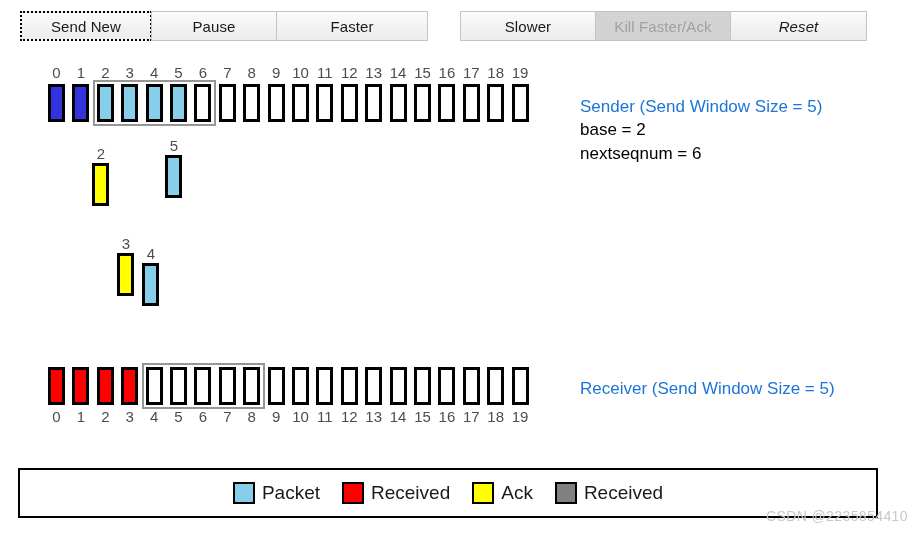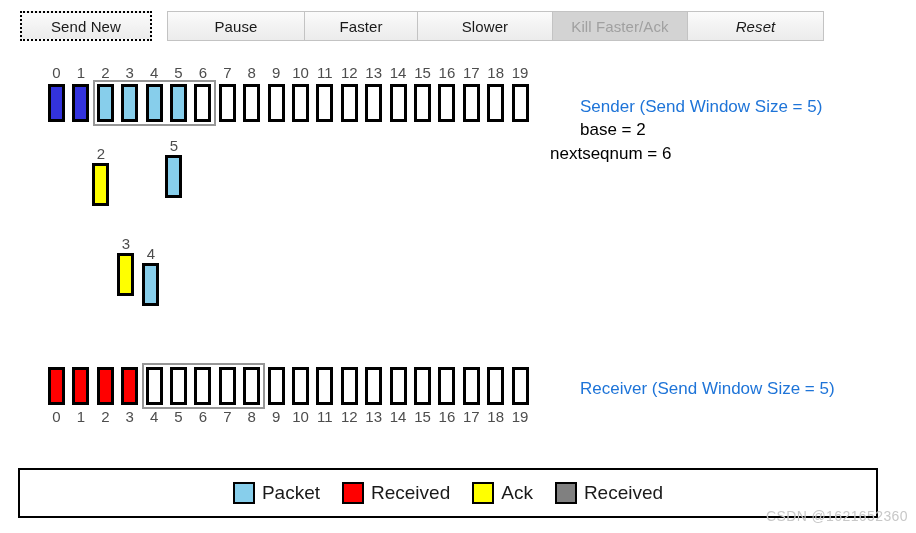--- a/index.html
+++ b/index.html
@@ -149,27 +149,27 @@
     white-space: nowrap;
   }
 </style>
 </head>
 <body>
 
 <div id="toolbar">
     <div class="tb-btn focused" style="width: 132px;">
       <span>Send New</span>
     </div>
-    <div class="tb-btn" style="width: 138px; margin-left: 16px;">
+    <div class="tb-btn" style="width: 126px;">
       <span>Pause</span>
     </div>
-    <div class="tb-btn" style="width: 114px; justify-content: center;">
+    <div class="tb-btn" style="width: 152px; justify-content: center;">
       <span>Faster</span>
     </div>
-    <div class="tb-btn" style="width: 136px;">
+    <div class="tb-btn" style="width: 136px; margin-left: 33px;">
       <span>Slower</span>
     </div>
     <div class="tb-btn disabled" style="width: 136px;">
       <span>Kill Faster/Ack</span>
     </div>
     <div class="tb-btn" style="width: 137px; font-style: italic;">
       <span>Reset</span>
     </div>
   </div>
 
@@ -267,21 +267,21 @@
     <div class="cell" style="left: 462.8px; top: 367px; background: rgb(255, 255, 255);"></div>
     <div class="lbl" style="left: 459.3px; top: 409px;">17</div>
     <div class="cell" style="left: 487.2px; top: 367px; background: rgb(255, 255, 255);"></div>
     <div class="lbl" style="left: 483.7px; top: 409px;">18</div>
     <div class="cell" style="left: 511.6px; top: 367px; background: rgb(255, 255, 255);"></div>
     <div class="lbl" style="left: 508.1px; top: 409px;">19</div>
   </div>
 
 <div class="side-title" style="left:580px; top:97px;">Sender (Send Window Size = 5)</div>
 <div class="side-line" style="left:580px; top:120px;">base = 2</div>
-<div class="side-line" style="left:550px; top:144px;">nextseqnum = 6</div>
+<div class="side-line" style="left:580px; top:144px;">nextseqnum = 6</div>
 
 <div class="side-title" style="left:580px; top:379px;">Receiver (Send Window Size = 5)</div>
 
 <div id="legend">
     <div class="legend-item">
       <div class="legend-swatch" style="background: rgb(135, 206, 235);"></div>
       <div class="legend-label">Packet</div>
     </div>
     <div class="legend-item">
       <div class="legend-swatch" style="background: rgb(255, 0, 0);"></div>
@@ -290,13 +290,13 @@
     <div class="legend-item">
       <div class="legend-swatch" style="background: rgb(255, 255, 0);"></div>
       <div class="legend-label">Ack</div>
     </div>
     <div class="legend-item">
       <div class="legend-swatch" style="background: rgb(128, 128, 128);"></div>
       <div class="legend-label">Received</div>
     </div>
   </div>
 
-<div id="watermark">CSDN @1621652360</div>
+<div id="watermark">CSDN @2235854410</div>
 
 </body></html>

